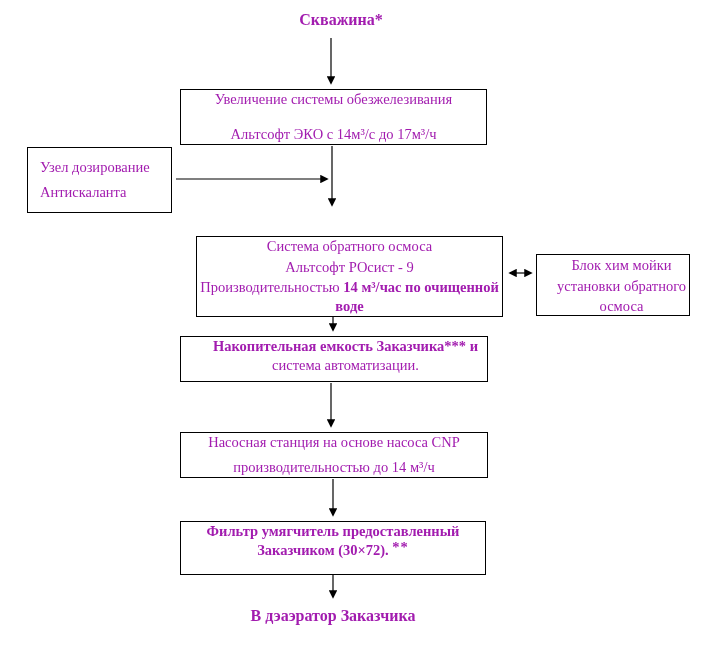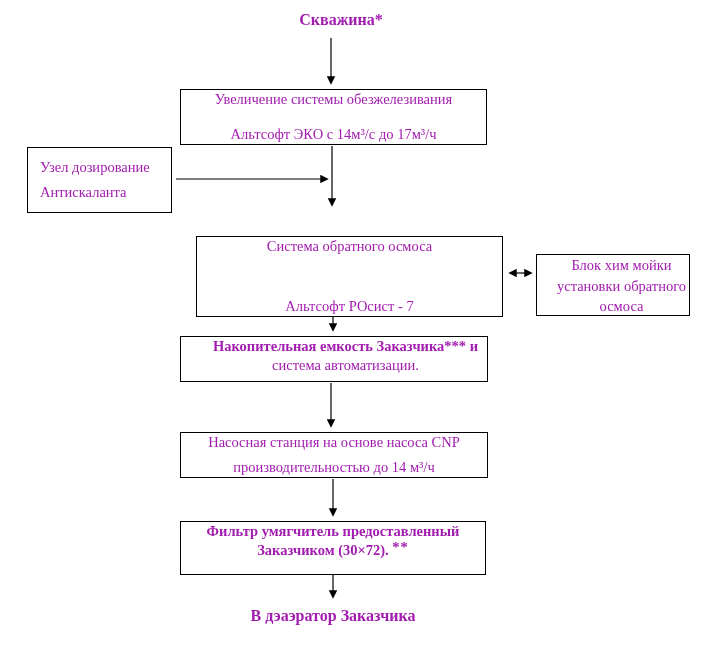--- a/index.html
+++ b/index.html
@@ -86,21 +86,22 @@
     <div>Альтсофт ЭКО с 14м³/с до 17м³/ч</div>
   </div>
 
   <div class="fbox box-dosing">
     <div>Узел дозирование</div>
     <div>Антискаланта</div>
   </div>
 
   <div class="fbox box-ro">
     <div>Система обратного осмоса</div>
-    <div>Альтсофт РОсист - 7</div>
+    <div>Альтсофт РОсист - 9</div>
+    <div><span>Производительностью </span><span class="b">14 м³/час по очищенной воде</span></div>
   </div>
 
   <div class="fbox box-chem">
     <div>Блок хим мойки установки обратного осмоса</div>
   </div>
 
   <div class="fbox box-storage">
     <div><span class="b">Накопительная емкость Заказчика*** и</span><span> система автоматизации.</span></div>
   </div>
 

